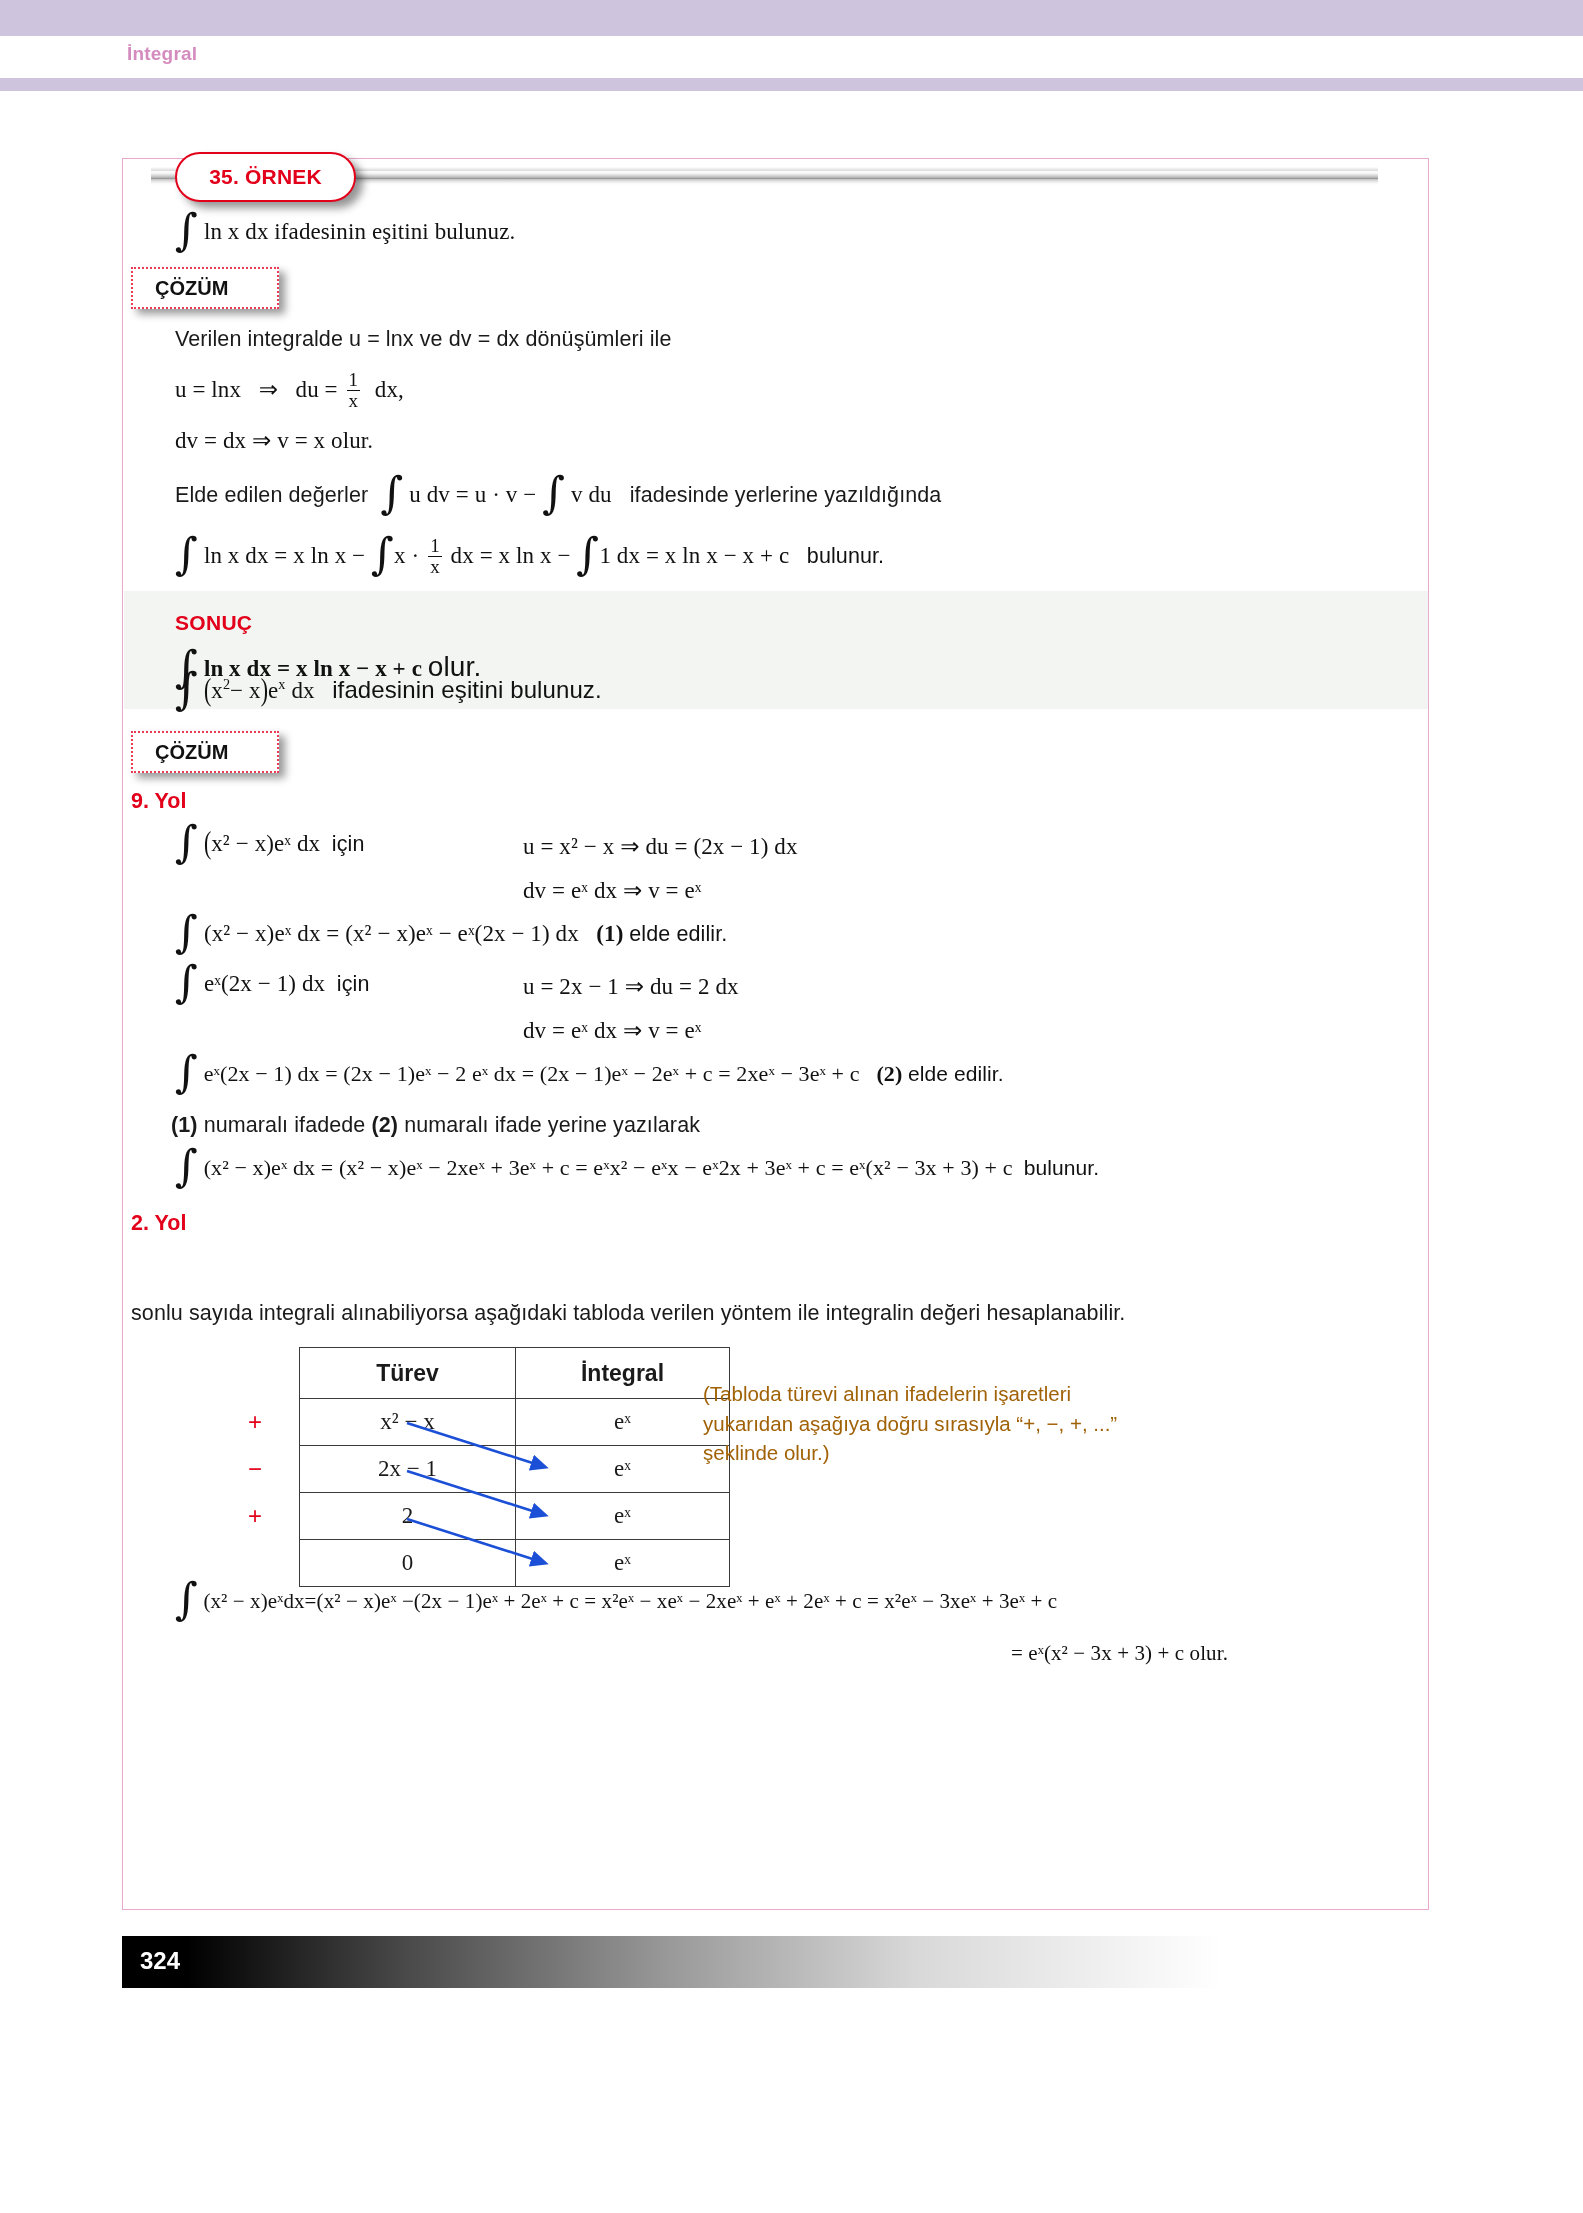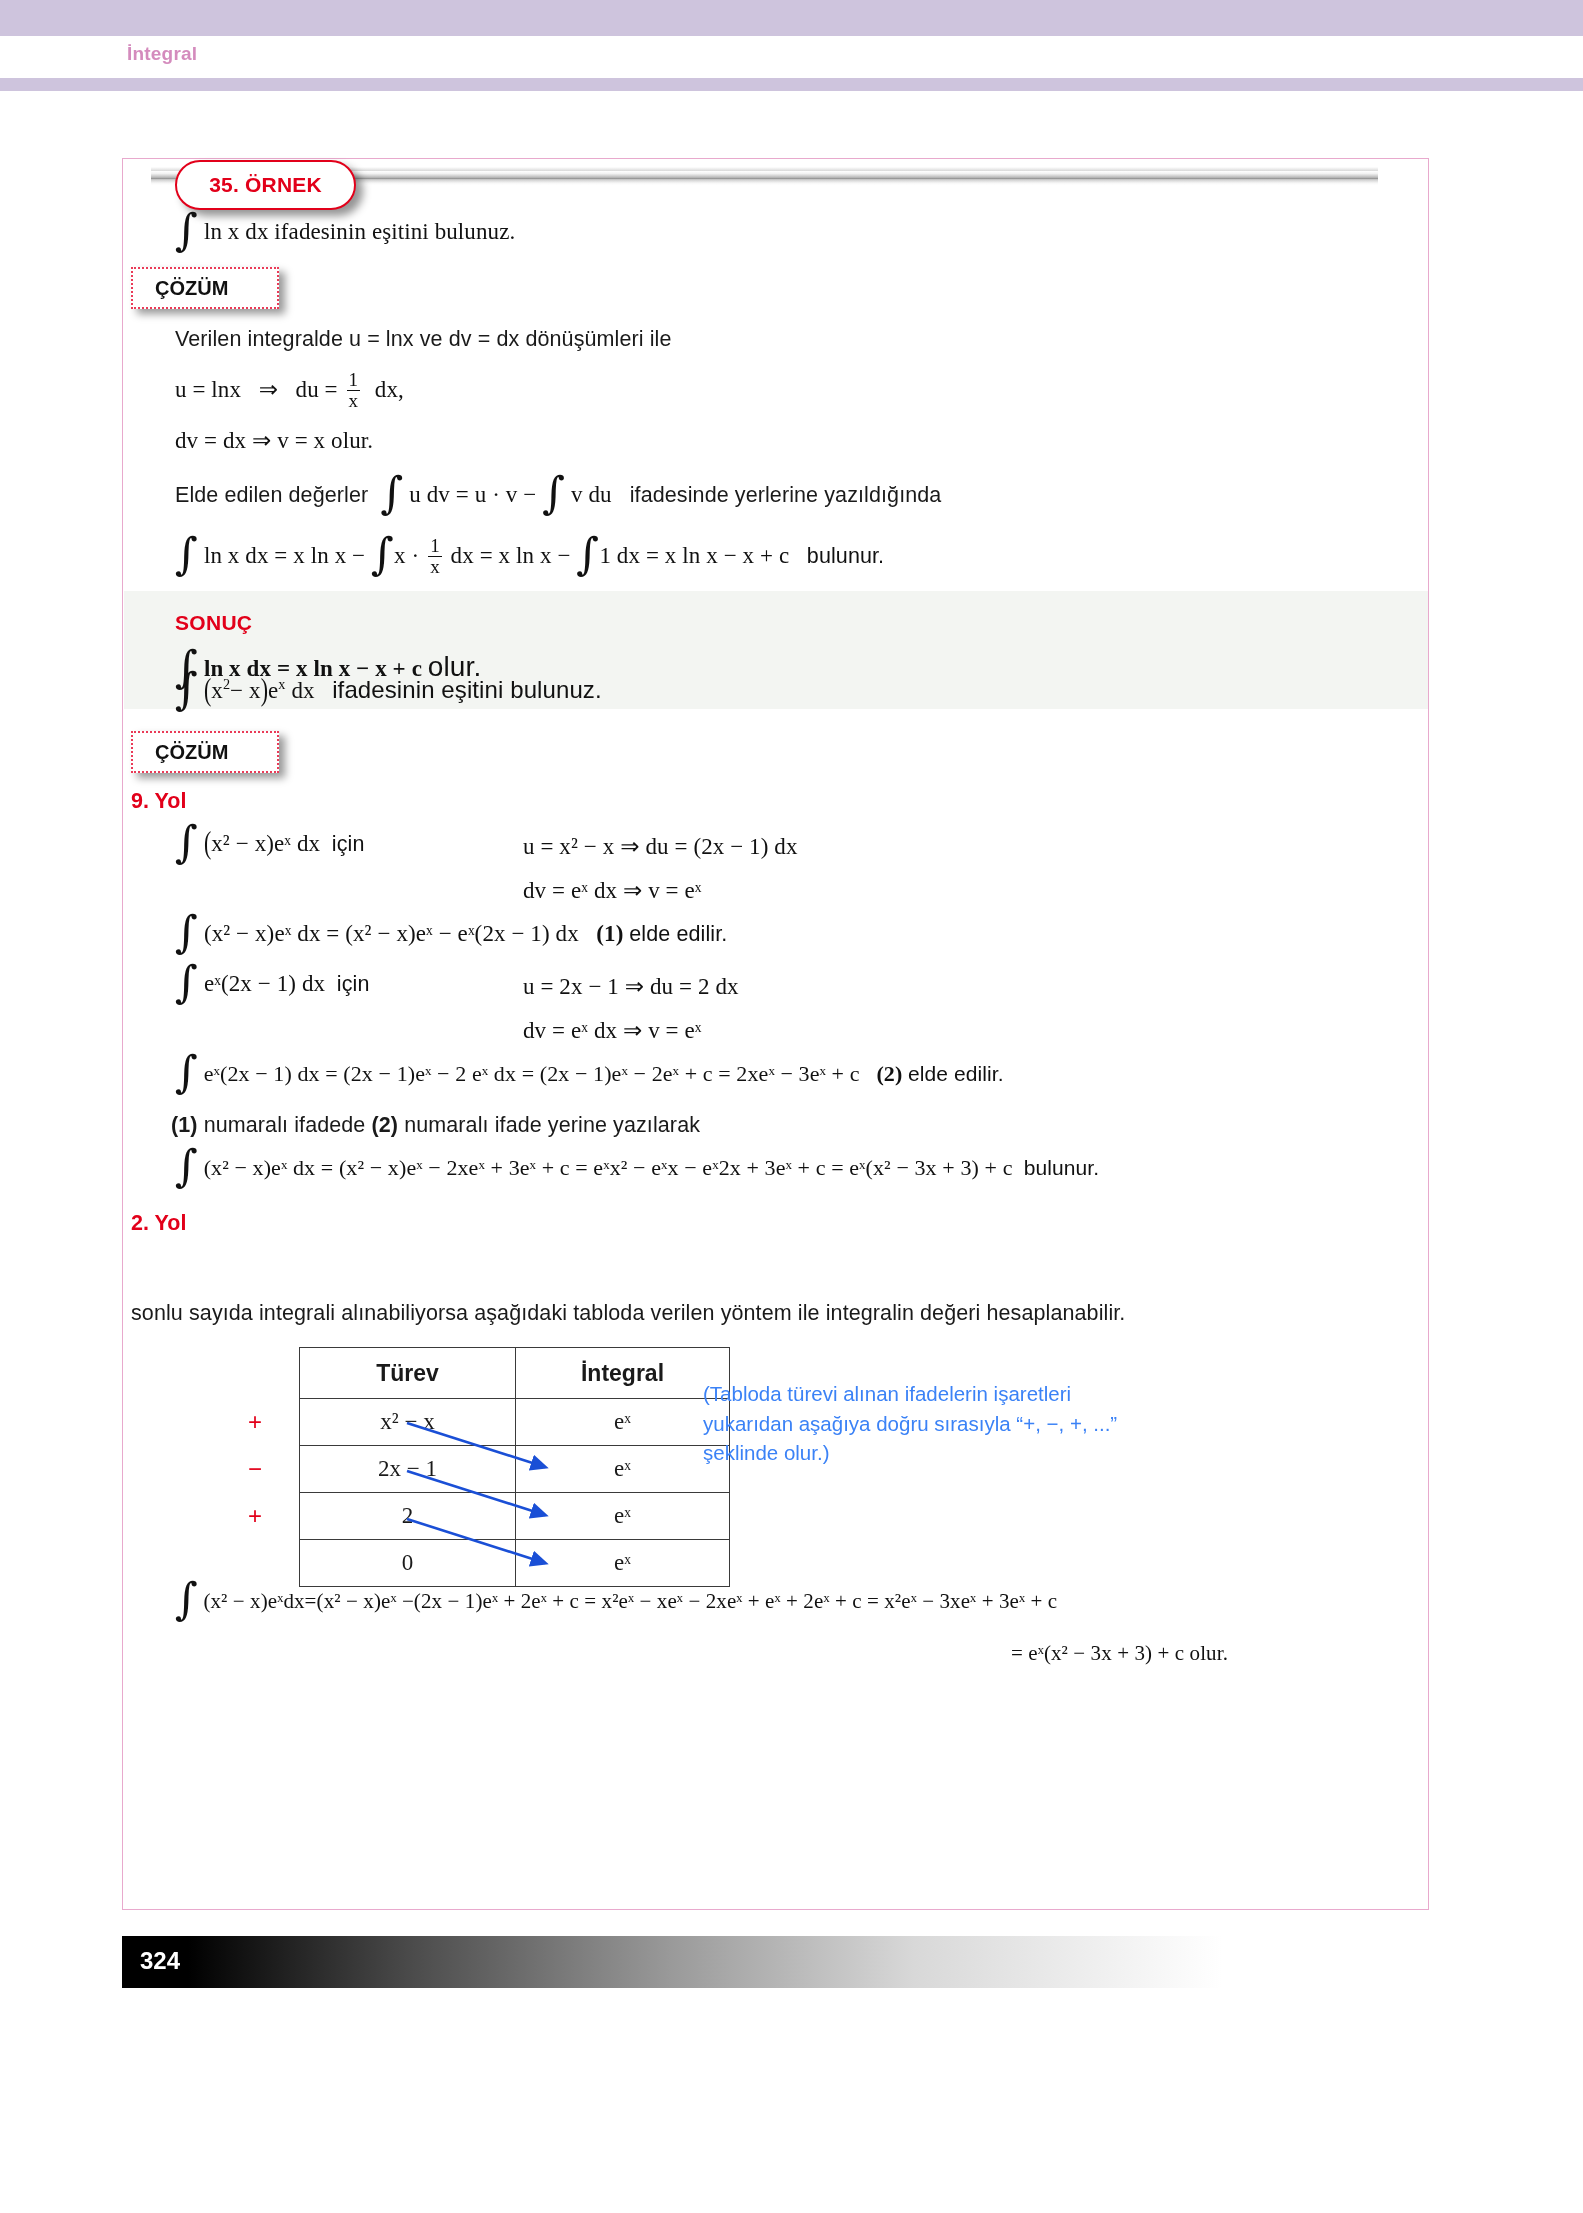--- a/index.html
+++ b/index.html
@@ -40,21 +40,20 @@
     background:linear-gradient(to bottom,#ffffff,#d9d9d9);
   }
   .pill{
     position:absolute;left:52px;top:5px;
     width:181px;height:50px;
     border:2.4px solid #e2001a;border-radius:26px;
     background:#ffffff;
     box-shadow:7px 6px 9px rgba(0,0,0,.42);
     display:flex;align-items:center;justify-content:center;
     box-sizing:border-box;
-    margin-top:8px;
   }
   .pill span{
     color:#e2001a;font-weight:700;font-size:21px;letter-spacing:.2px;
   }
 
   
   .cozum{
     position:absolute;
     width:148px;height:42px;
     border:2px dotted #ea3a57;
@@ -118,21 +117,21 @@
     height:46px;
     font-weight:400;
   }
   .tbl th{font-family:"Liberation Sans", sans-serif;font-weight:700;font-size:21px;height:50px;}
   .tbl .c-sign{width:88px;border:none;color:#e2001a;font-size:24px;font-family:"Liberation Sans",sans-serif;}
   .tbl .c-der{width:215px;font-size:23px;}
   .tbl .c-int{width:213px;font-size:23px;}
 
   .note{
     position:absolute;
-    color:#3b82f6;
+    color:#a16207;
     font-size:20.5px;
     line-height:1.45;
   }
 
   
   .arrows{position:absolute;pointer-events:none;}
 
   
   .foot{
     position:absolute;left:122px;top:1936px;

